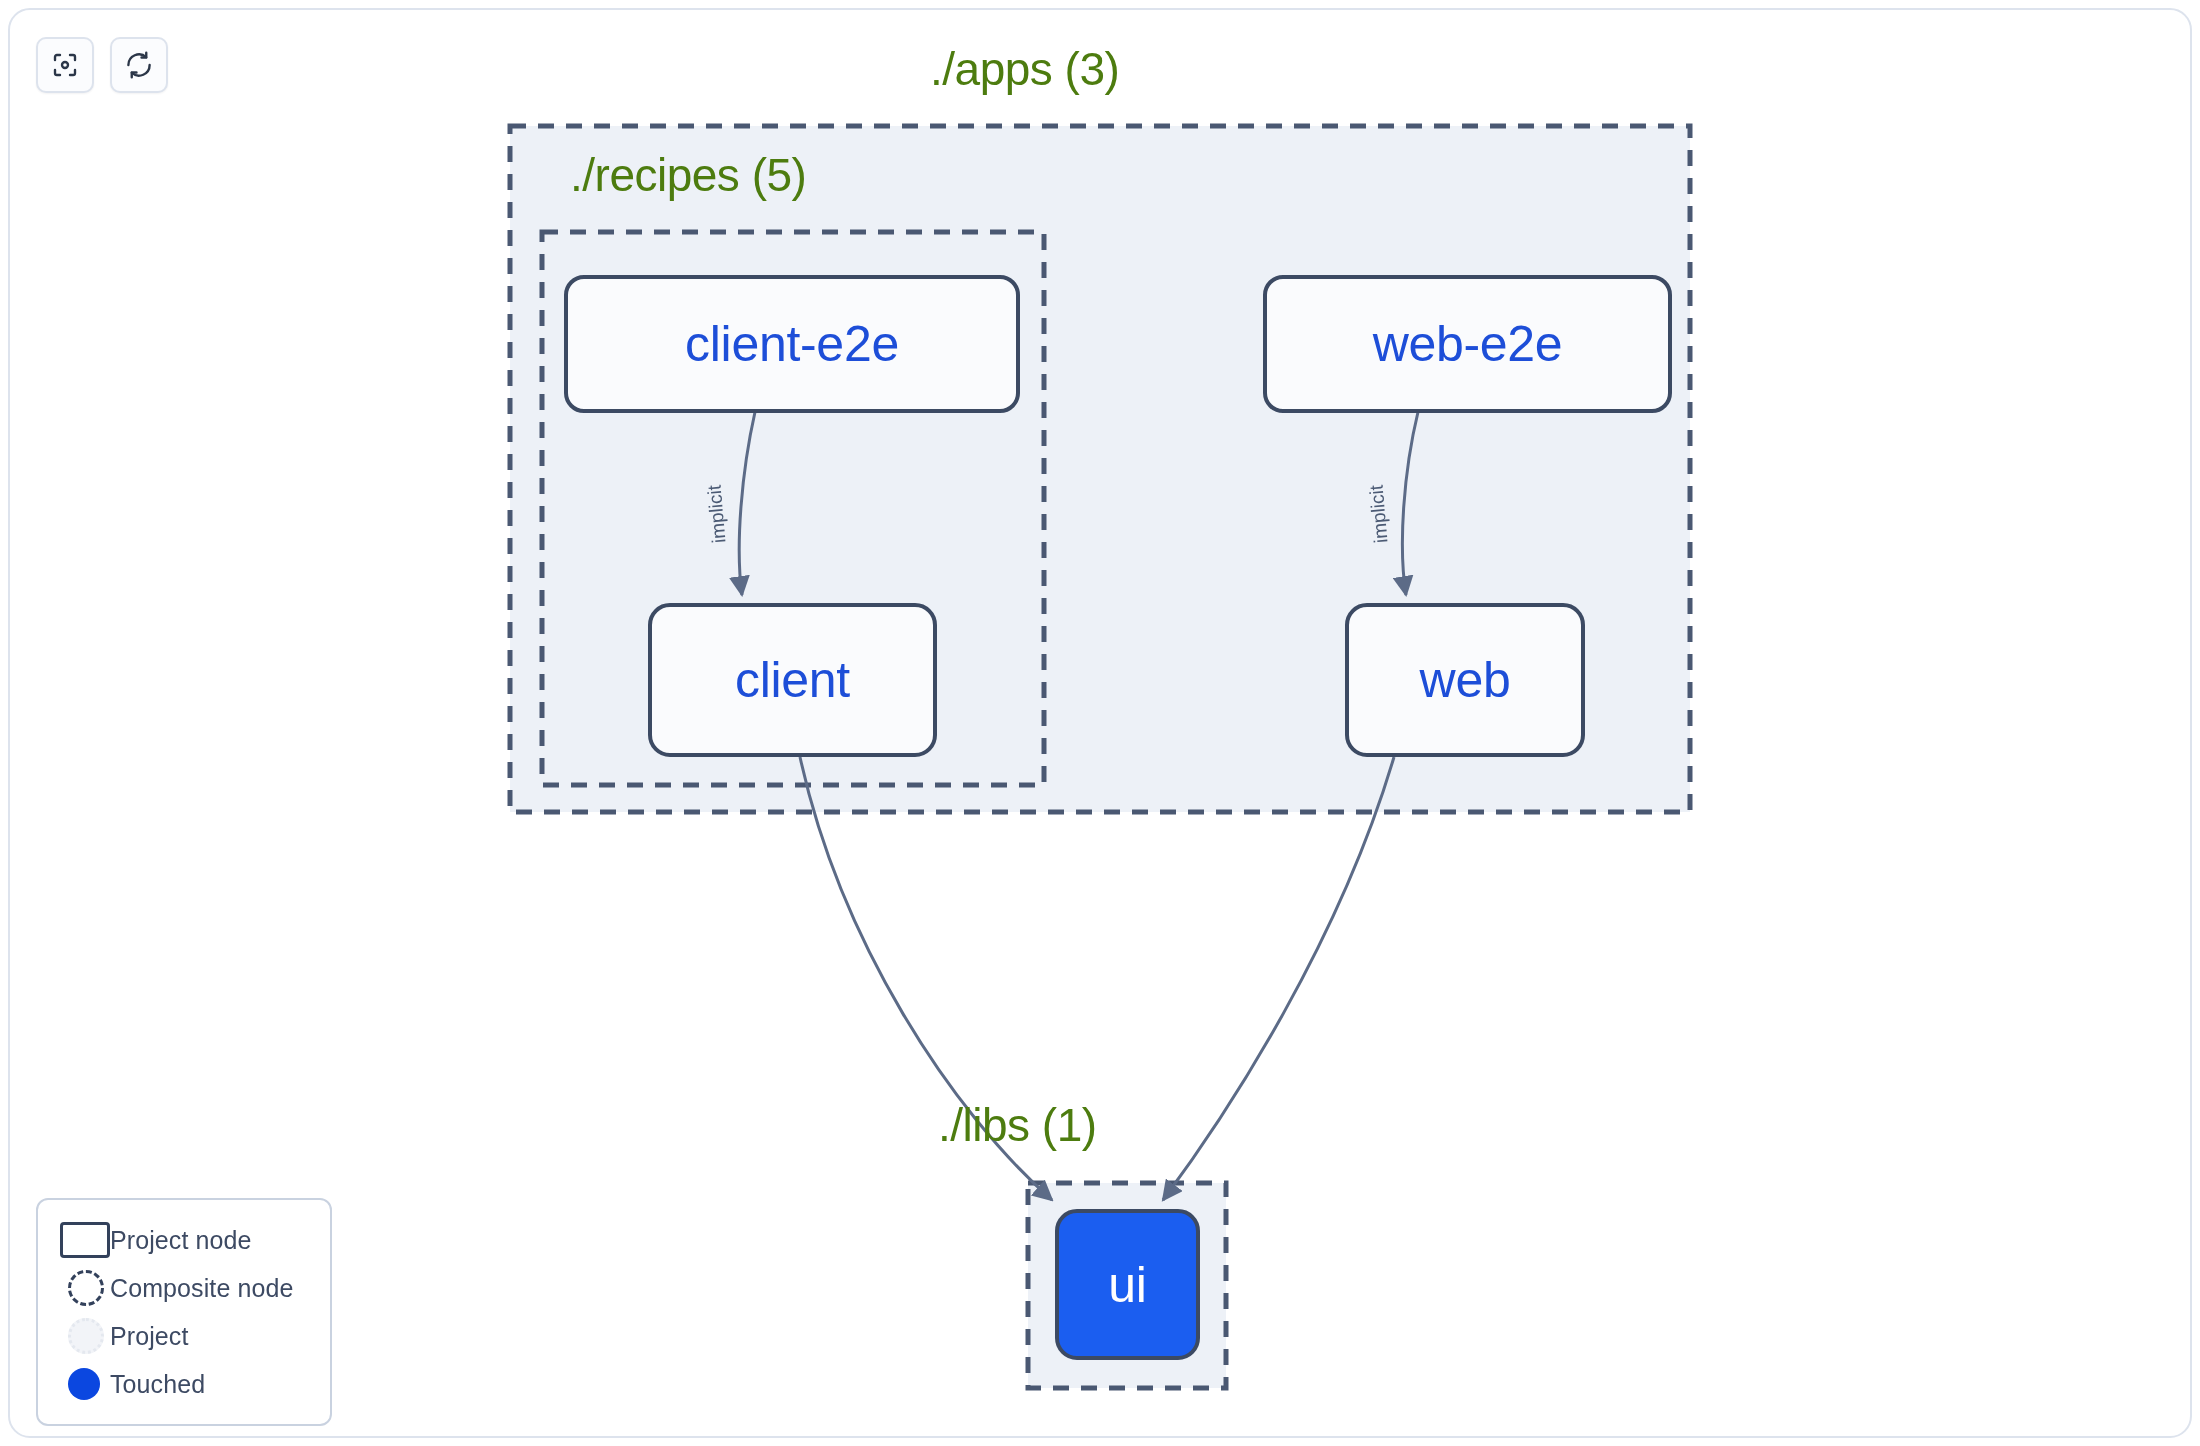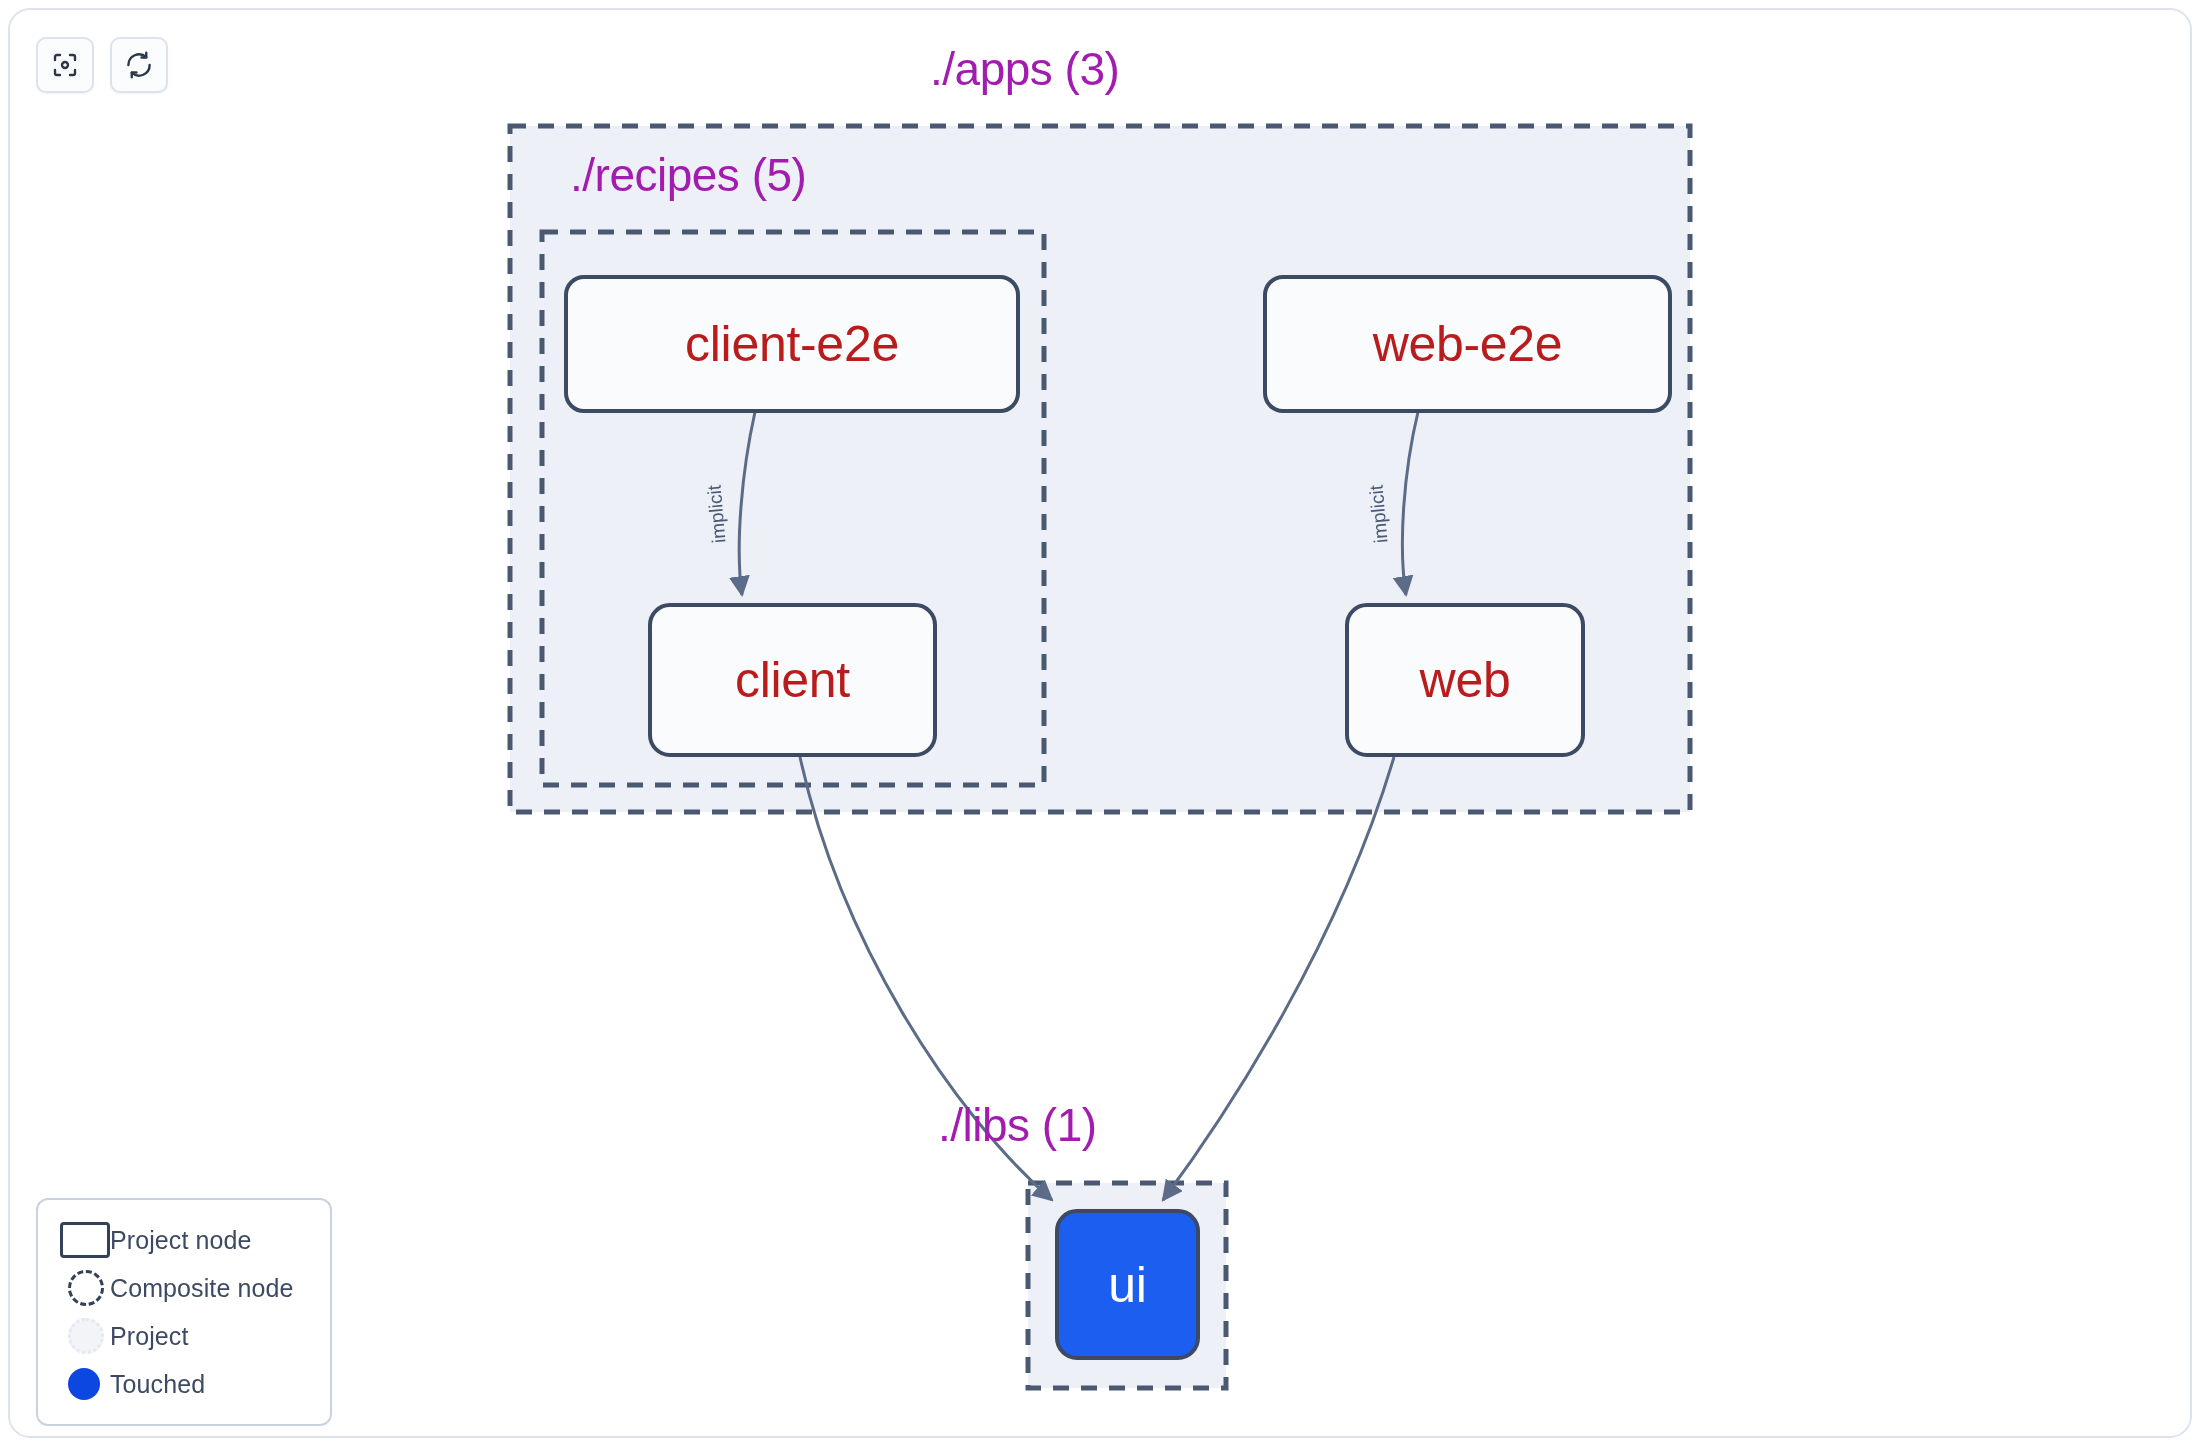--- a/index.html
+++ b/index.html
@@ -121,31 +121,31 @@
     font-size: 25px;
     color: #3d4a63;
     letter-spacing: .1px;
     white-space: nowrap;
   }
 
   
   .grp-label {
     position: absolute;
     font-size: 46px;
-    color: #a21caf;
+    color: #4d7c0f;
     white-space: nowrap;
     z-index: 12;
     letter-spacing: -0.5px;
   }
   .node-label {
     position: absolute;
     display: flex;
     align-items: center;
     justify-content: center;
-    color: #b91c1c;
+    color: #1d4ed8;
     font-size: 50px;
     letter-spacing: -0.3px;
     z-index: 14;
     white-space: nowrap;
   }
   .node-label.touched { color: #ffffff; }
   .edge-label {
     position: absolute;
     font-size: 19px;
     color: #4b5a74;

